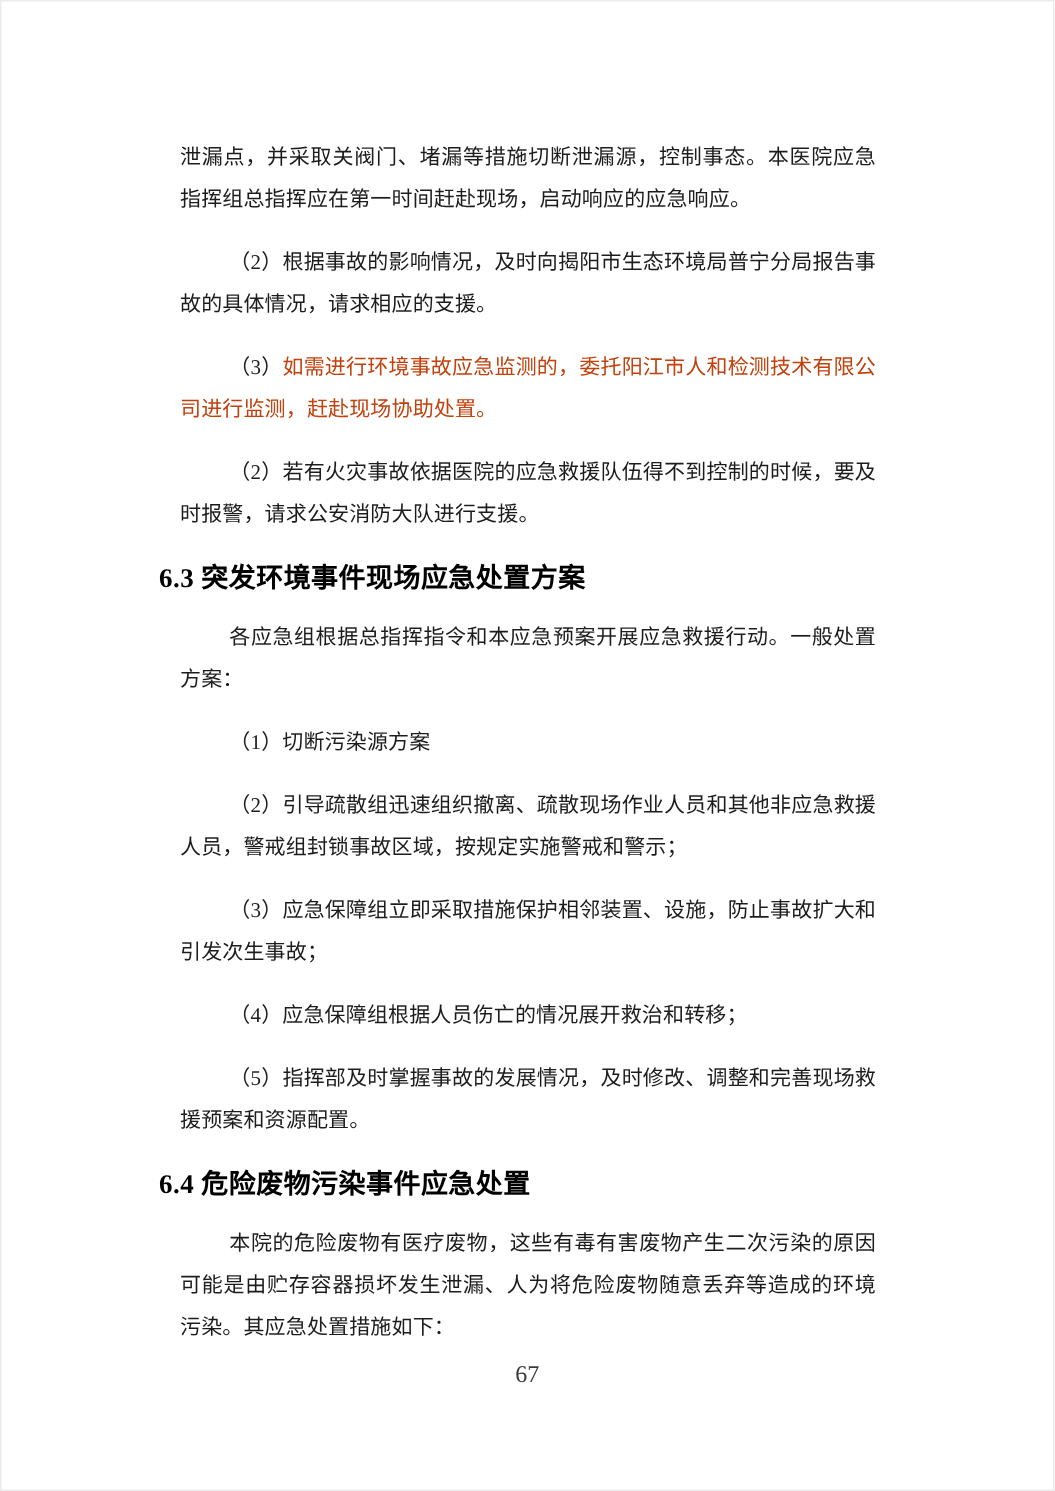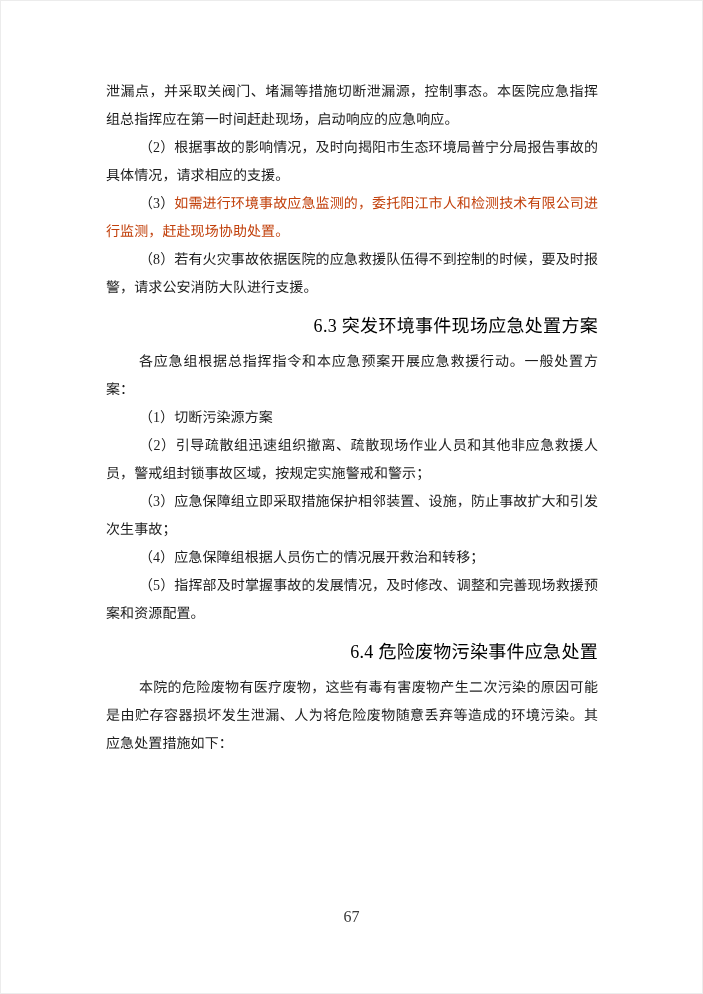--- a/index.html
+++ b/index.html
@@ -17,32 +17,32 @@
   }
   .content {
     position: absolute;
     left: 106px; right: 105px; top: 78px;
     font-size: 14px;
     line-height: 28px;
     text-align: justify;
     letter-spacing: 0.1px;
   }
   p.para {
-    margin: 0;
+    margin: 14px;
     text-indent: 2.35em;
   }
   p.para.no-indent { text-indent: 0; }
   .red { color: #c2410c; }
   h2.sec-heading {
     font-size: 18px;
     line-height: 26px;
-    font-weight: normal;
+    font-weight: bold;
     color: #000000;
     margin: 11px 0 9px 0;
-    text-align: right;
+    text-align: left;
     letter-spacing: 0.3px;
   }
   .footer {
     position: absolute;
     top: 908px; left: 0; right: 0;
     text-align: center;
     font-size: 16px;
     color: #3a3a3a;
     line-height: 18px;
   }
@@ -52,21 +52,21 @@
 
 <div class="page">
   <div class="content">
 
     <p class="para no-indent">泄漏点，并采取关阀门、堵漏等措施切断泄漏源，控制事态。本医院应急指挥组总指挥应在第一时间赶赴现场，启动响应的应急响应。</p>
 
     <p class="para">（2）根据事故的影响情况，及时向揭阳市生态环境局普宁分局报告事故的具体情况，请求相应的支援。</p>
 
     <p class="para"><span>（3）</span><span class="red">如需进行环境事故应急监测的，委托阳江市人和检测技术有限公司进行监测，赶赴现场协助处置。</span></p>
 
-    <p class="para">（8）若有火灾事故依据医院的应急救援队伍得不到控制的时候，要及时报警，请求公安消防大队进行支援。</p>
+    <p class="para">（2）若有火灾事故依据医院的应急救援队伍得不到控制的时候，要及时报警，请求公安消防大队进行支援。</p>
 
 
     <h2 class="sec-heading">6.3 突发环境事件现场应急处置方案</h2>
 
     <p class="para">各应急组根据总指挥指令和本应急预案开展应急救援行动。一般处置方案：</p>
 
     <p class="para">（1）切断污染源方案</p>
 
 
     <p class="para">（2）引导疏散组迅速组织撤离、疏散现场作业人员和其他非应急救援人员，警戒组封锁事故区域，按规定实施警戒和警示；</p>

